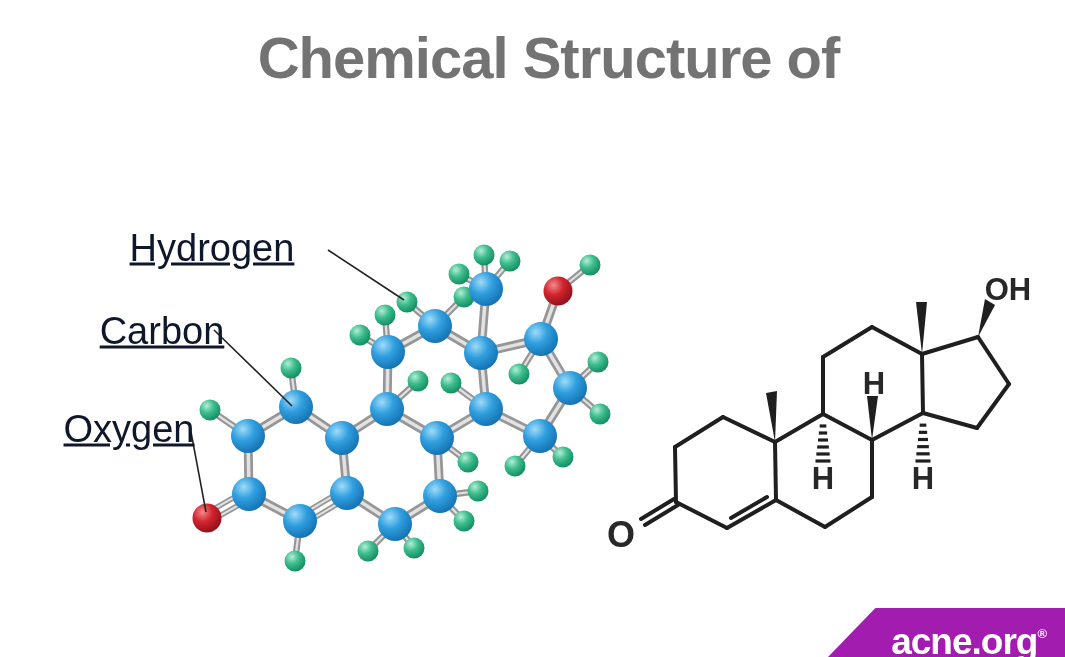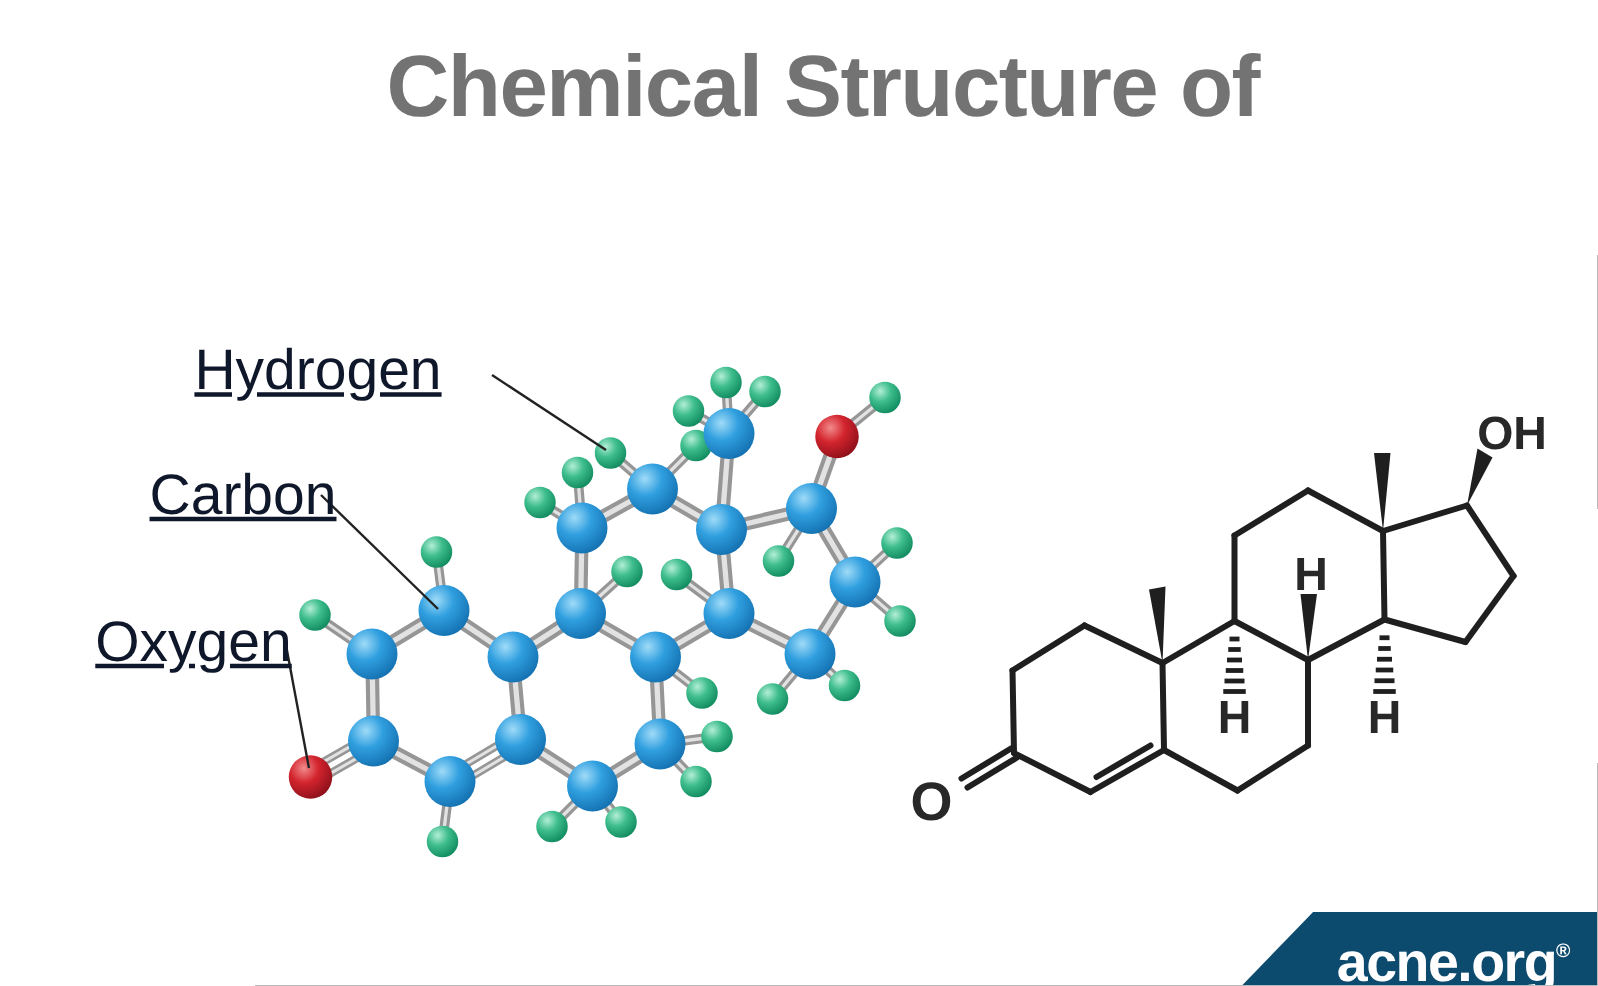--- a/index.html
+++ b/index.html
@@ -238,17 +238,17 @@
         <line x1="328" y1="250" x2="404" y2="300" stroke="#222222" stroke-width="1.6"></line>
         <line x1="214" y1="330" x2="292" y2="406" stroke="#222222" stroke-width="1.6"></line>
         <line x1="191" y1="432" x2="206" y2="512" stroke="#222222" stroke-width="1.6"></line>
       </g>
     </svg>
 
   <div class="atom-label" id="lbl-hydrogen">Hydrogen</div>
   <div class="atom-label" id="lbl-carbon">Carbon</div>
   <div class="atom-label" id="lbl-oxygen">Oxygen</div>
 
-  <div class="logo" id="logo" style="background: #0c4a6e;">
+  <div class="logo" id="logo" style="background: #a21caf;">
     <span class="logo-text">acne.org</span><span class="reg">®</span>
   </div>
 
 </div>
 
 </body></html>

